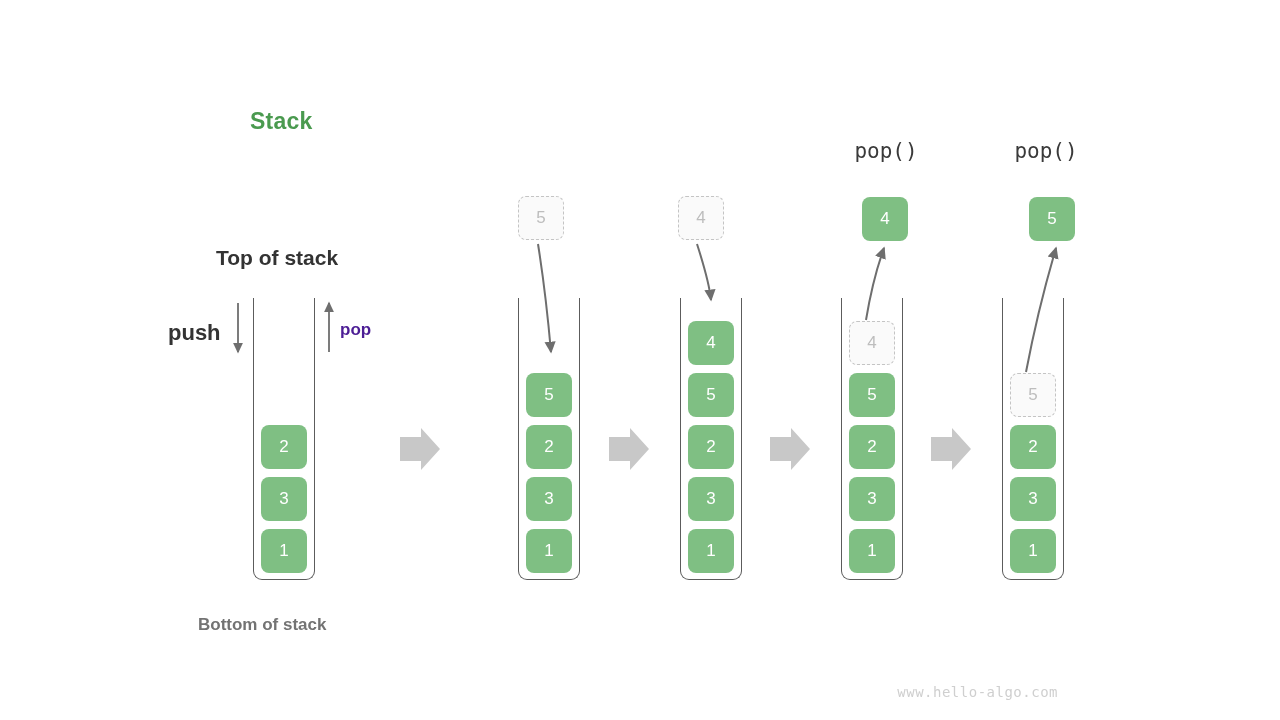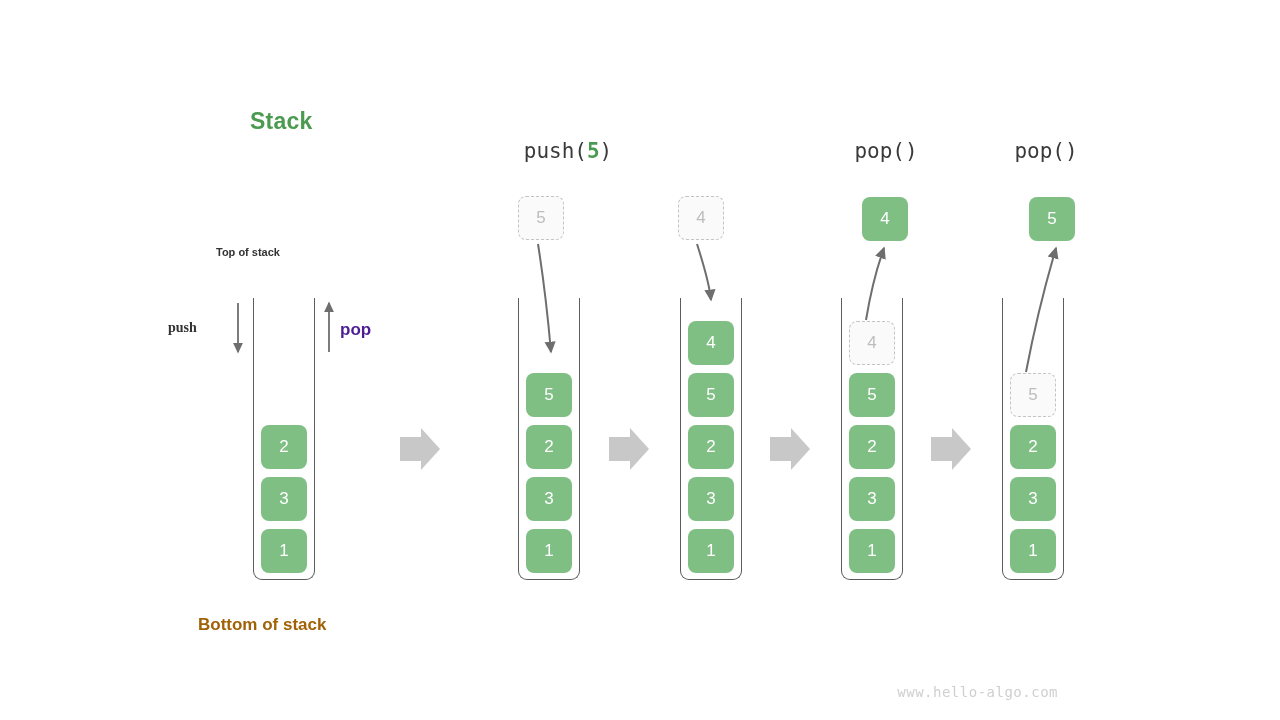--- a/index.html
+++ b/index.html
@@ -30,44 +30,43 @@
     font-size: 23px;
     font-weight: bold;
     color: #4a9a4f;
     letter-spacing: 0.2px;
     white-space: nowrap;
   }
   .label-top {
     position: absolute;
     left: 216px;
     top: 246px;
-    font-size: 11px;
+    font-size: 21px;
     font-weight: bold;
     color: #333333;
     white-space: nowrap;
     text-align: right;
   }
   .label-bottom {
     position: absolute;
     left: 198px;
     top: 615px;
     font-size: 17px;
     font-weight: bold;
-    color: #a16207;
+    color: #737373;
     white-space: nowrap;
   }
   .label-push {
     position: absolute;
     left: 168px;
     top: 320px;
-    font-size: 14px;
+    font-size: 22px;
     font-weight: bold;
     color: #333333;
     white-space: nowrap;
-    font-family: Liberation Serif, serif;
   }
   .label-pop {
     position: absolute;
     left: 340px;
     top: 320px;
     font-size: 17px;
     font-weight: bold;
     color: #4c1d95;
     white-space: nowrap;
   }
@@ -148,23 +147,20 @@
 <body>
 
 <div class="canvas">
 
   <div class="stack-title">Stack</div>
   <div class="label-top">Top of stack</div>
   <div class="label-bottom">Bottom of stack</div>
   <div class="label-push">push</div>
   <div class="label-pop">pop</div>
 
-  <div class="op-header" style="left:468px;">
-    <span>push(</span><span class="arg">5</span><span>)</span>
-  </div>
   <div class="op-header" style="left:786px;">
     <span>pop(</span><span class="arg"></span><span>)</span>
   </div>
   <div class="op-header" style="left:946px;">
     <span>pop(</span><span class="arg"></span><span>)</span>
   </div>
 
   <div class="stack-col">
     <div class="container-wall" style="left:253px; top:298px;"></div>
     <div class="cell filled" style="left:261px; top:425px;">2</div>

